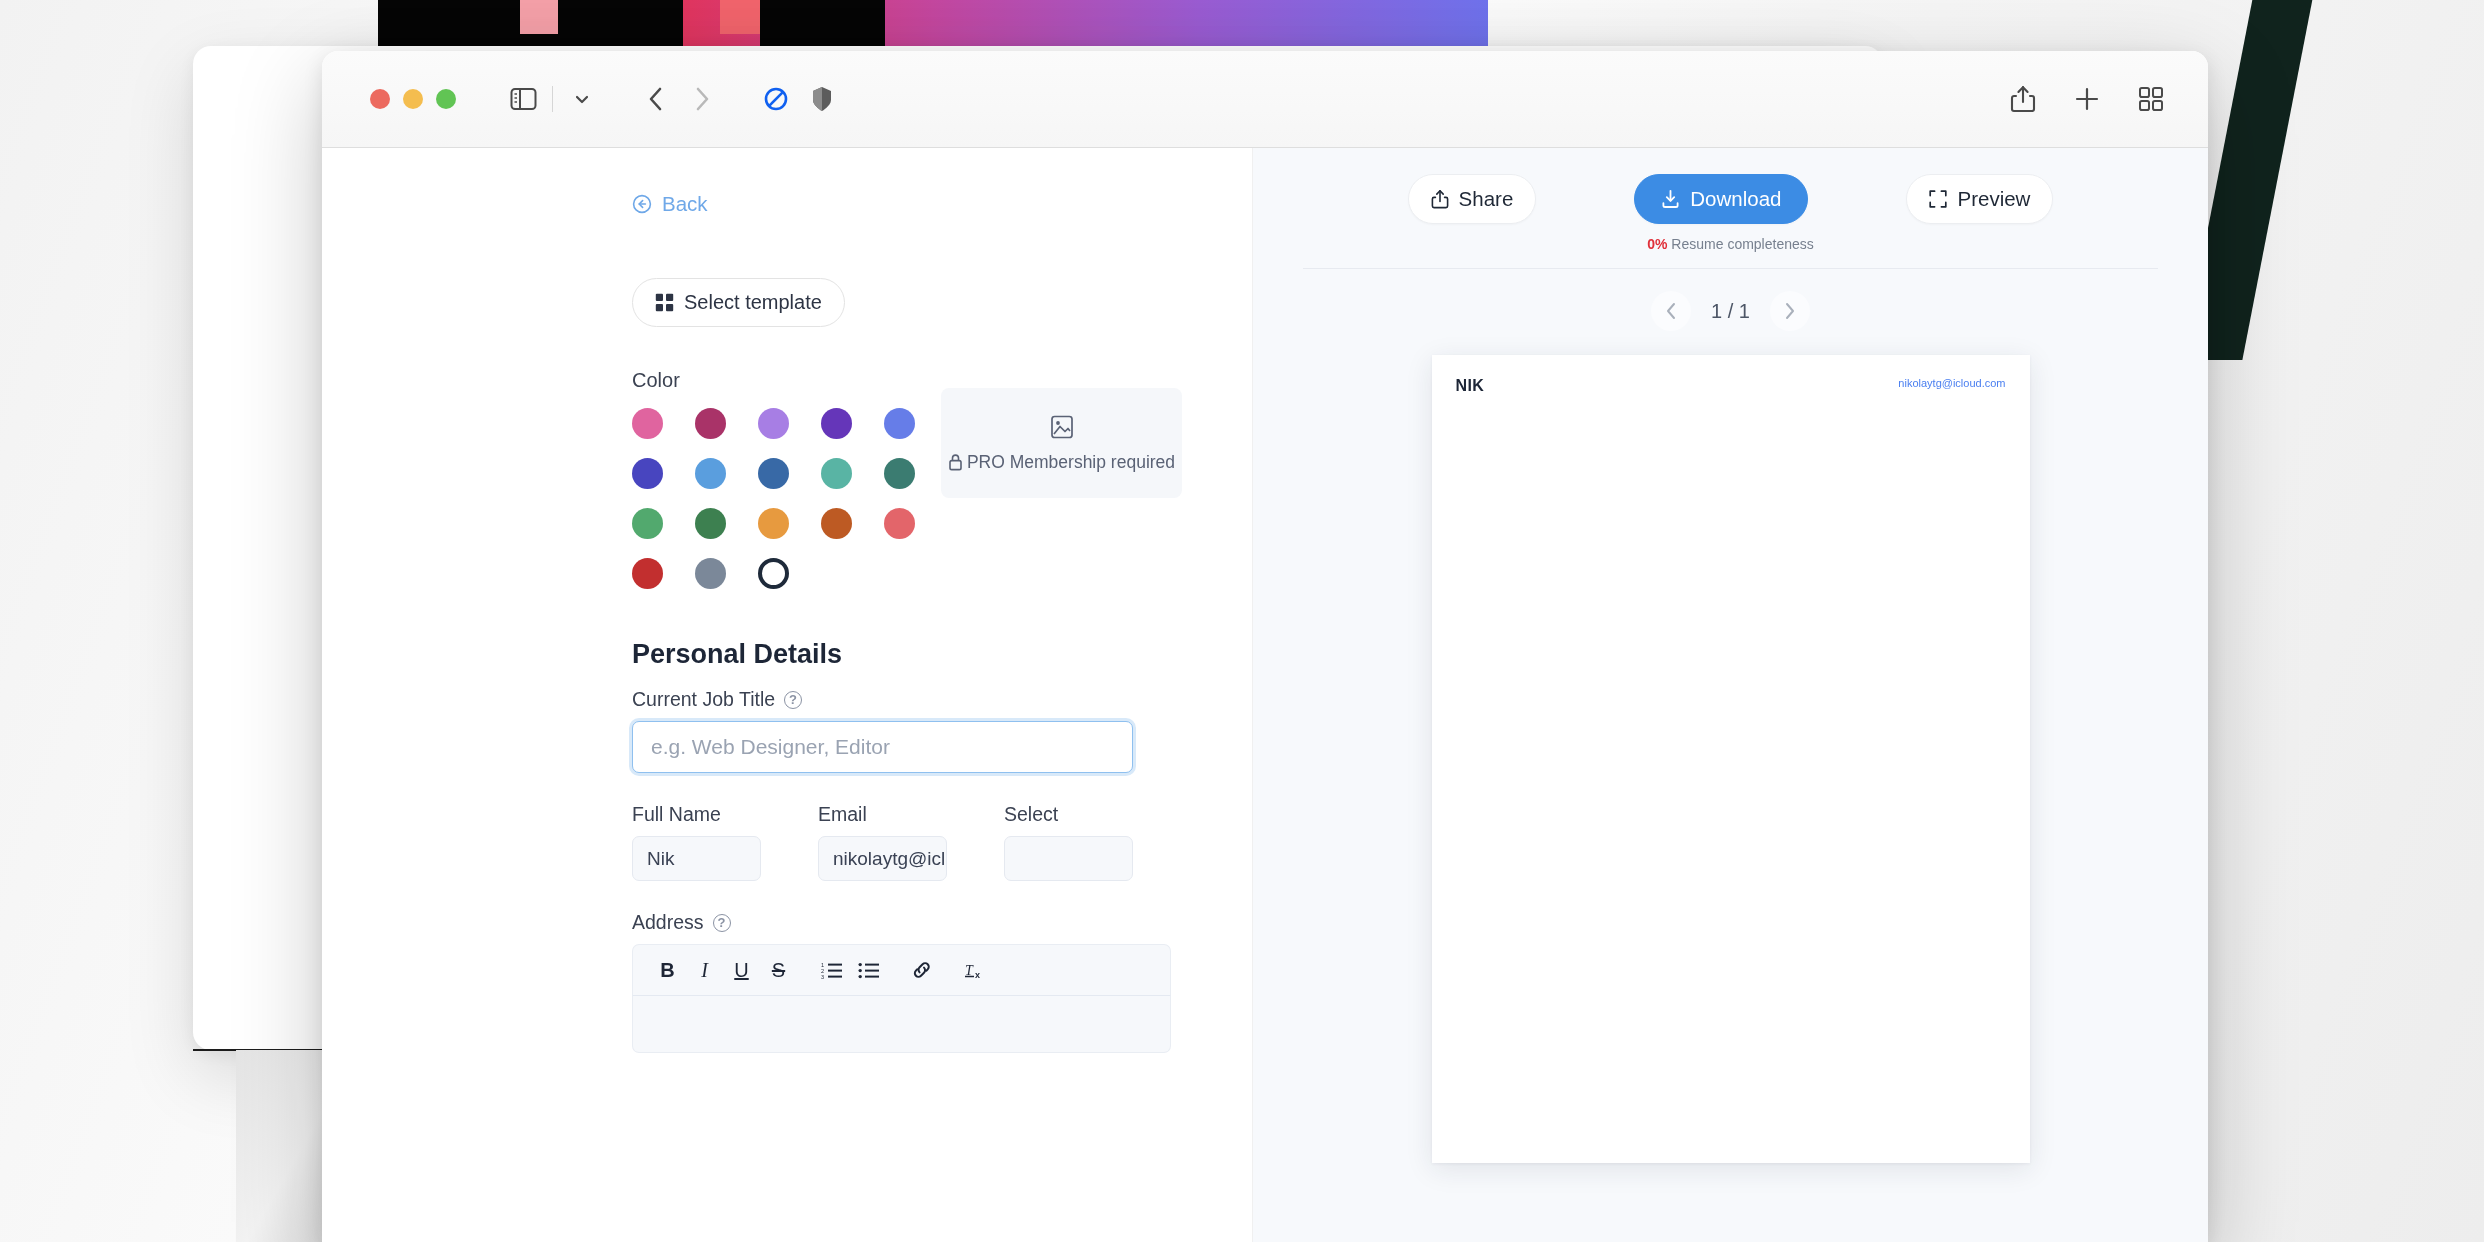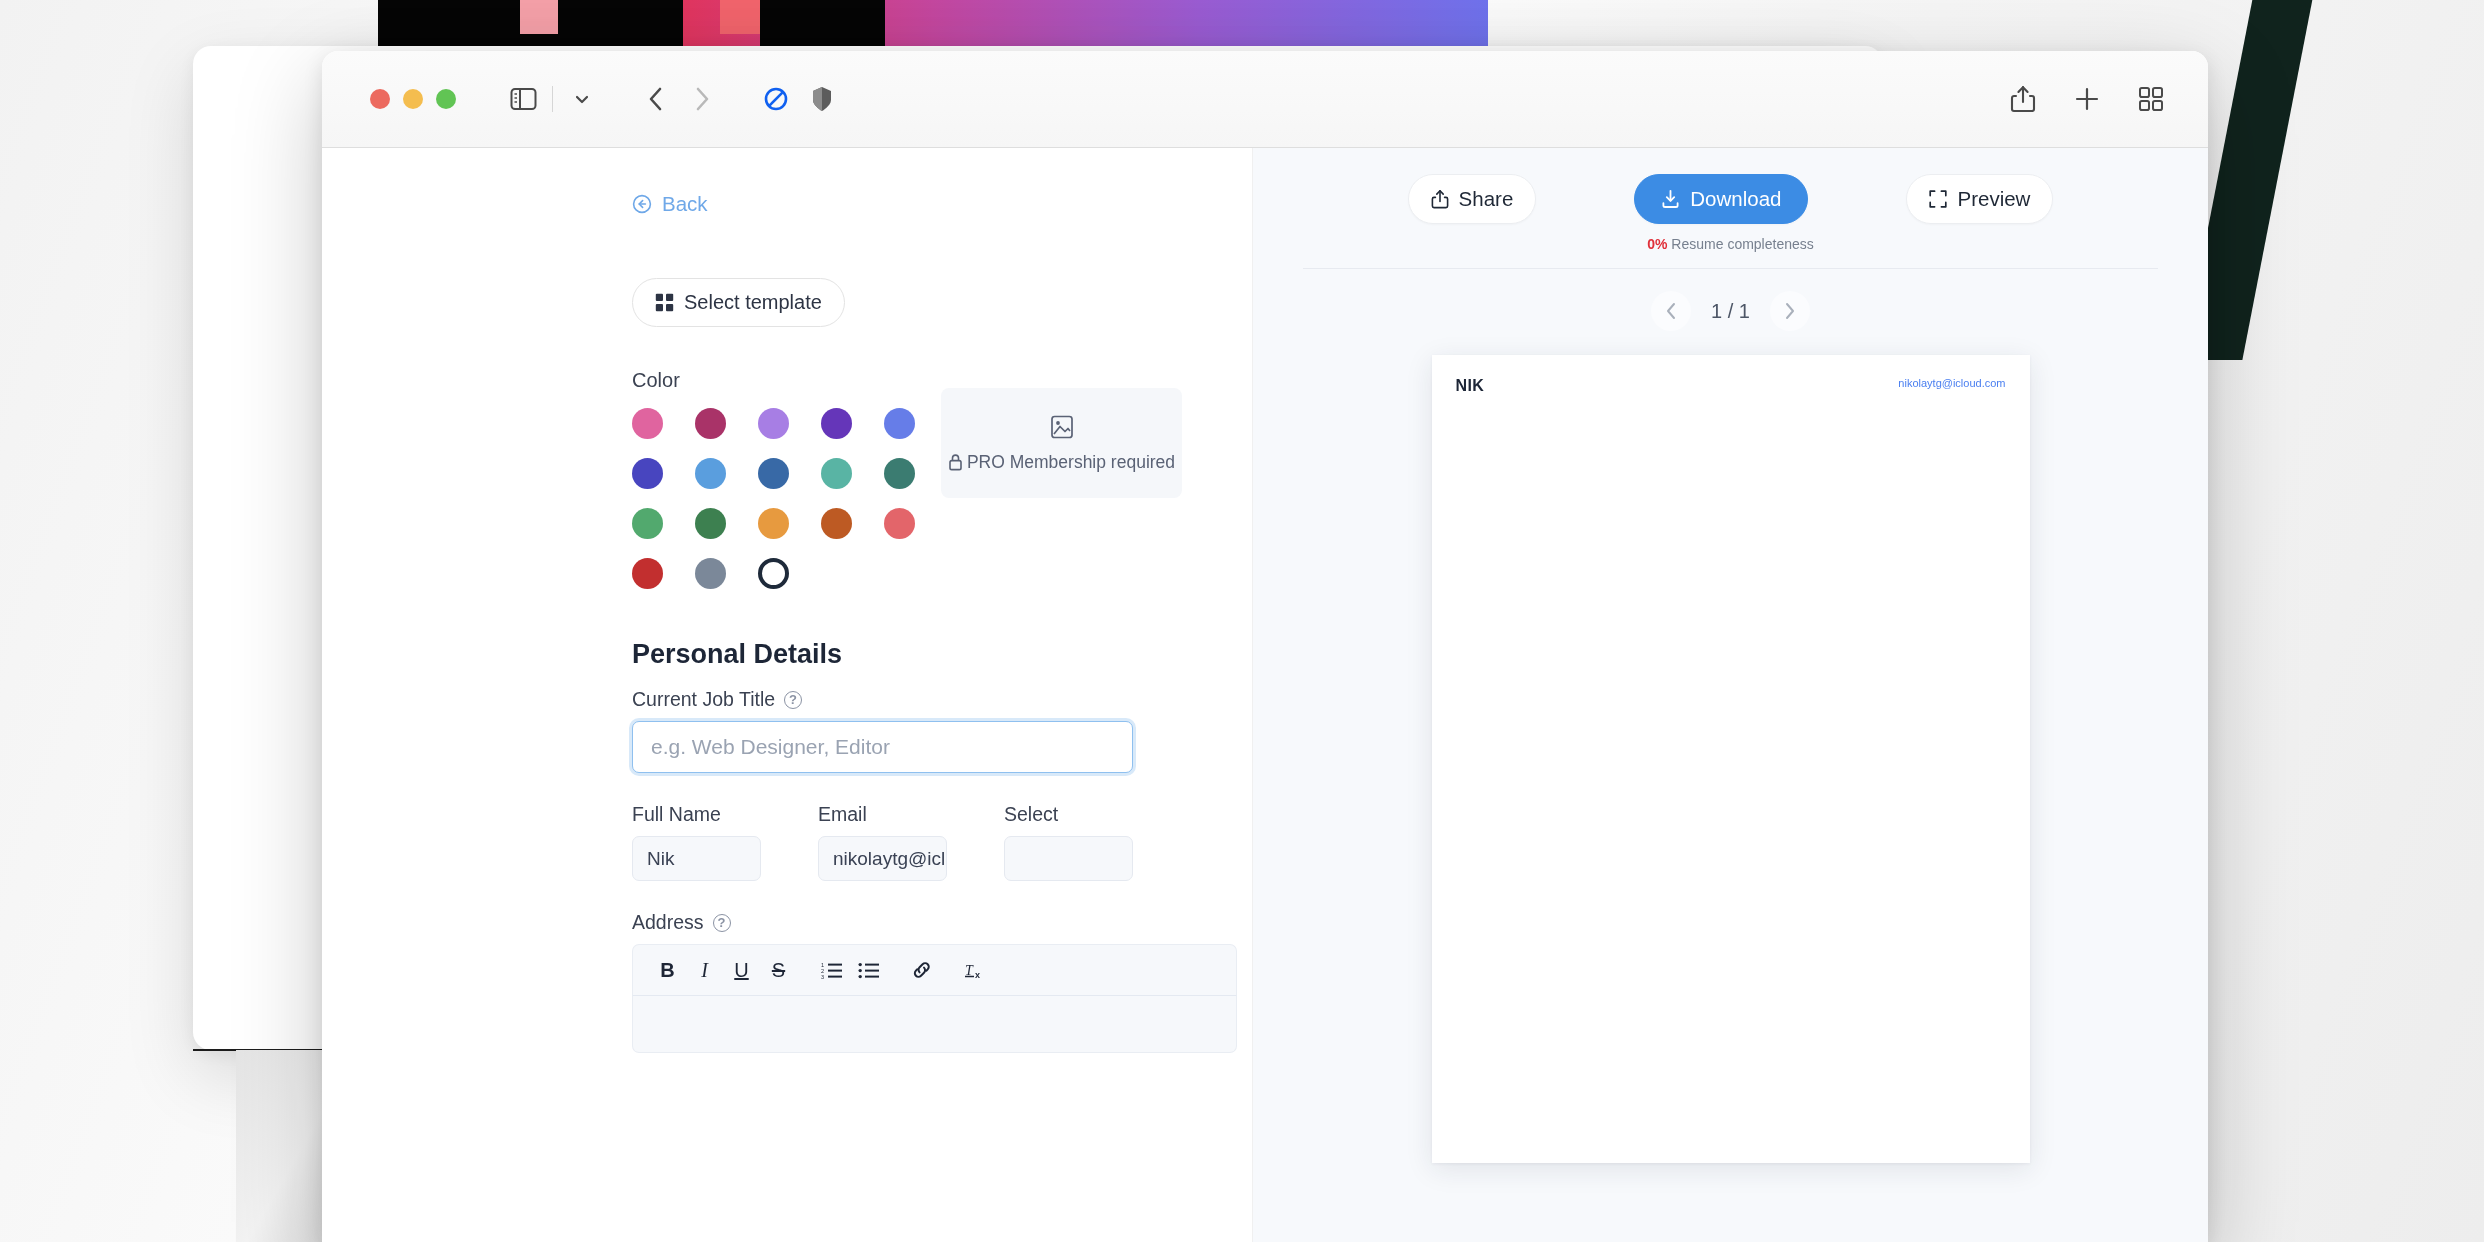--- a/index.html
+++ b/index.html
@@ -164,21 +164,21 @@
   }
   .triple { display: flex; gap: 57px; margin-top: 30px; }
   .small-input {
     width: 129px; height: 45px;
     background: #f6f8fb; border: 1px solid #e5e9f0; border-radius: 7px;
     padding: 0 14px; font-size: 19px; color: #3a4254;
     display: flex; align-items: center; overflow: hidden; white-space: nowrap;
   }
   .small-input.empty { color: transparent; }
 
-  .editor-wrap { margin-top: 30px; width: 605px; }
+  .editor-wrap { margin-top: 30px; width: 539px; }
   .editor-toolbar {
     background: #f6f8fb; border: 1px solid #e9edf3; border-bottom: none;
     border-radius: 7px 7px 0 0;
     height: 51px; display: flex; align-items: center; gap: 0; padding: 0 16px;
   }
   .tb { width: 37px; height: 37px; display:flex; align-items:center; justify-content:center; color:#1e2636; font-size:20px; }
   .tb.gap { margin-left: 16px; }
   .editor-body {
     background: #f6f8fb; border: 1px solid #e9edf3; border-top: 1px solid #e4e9f1;
     height: 58px; border-radius: 0 0 7px 7px;

